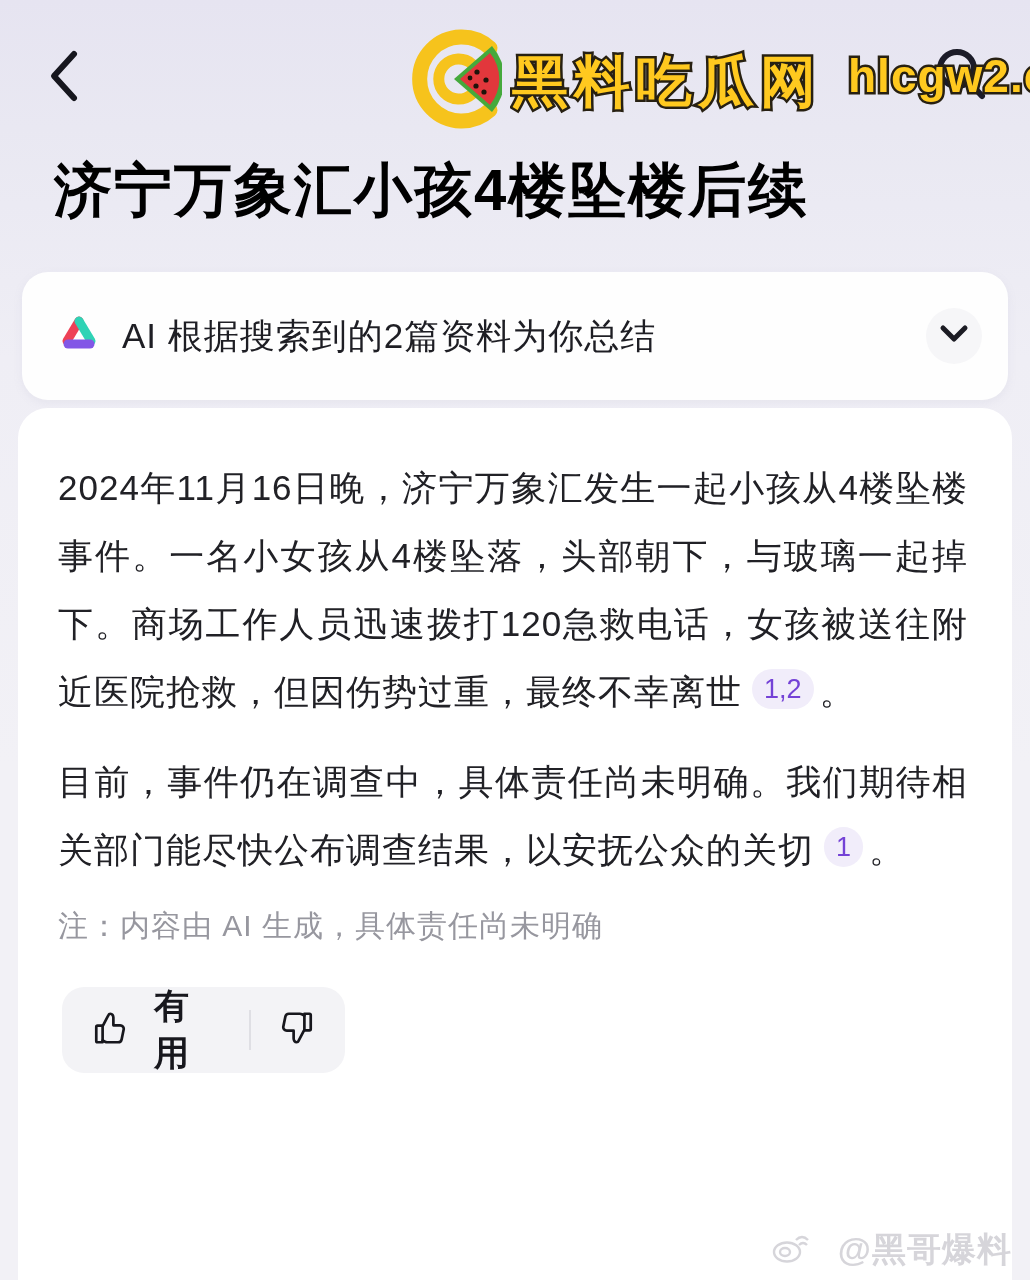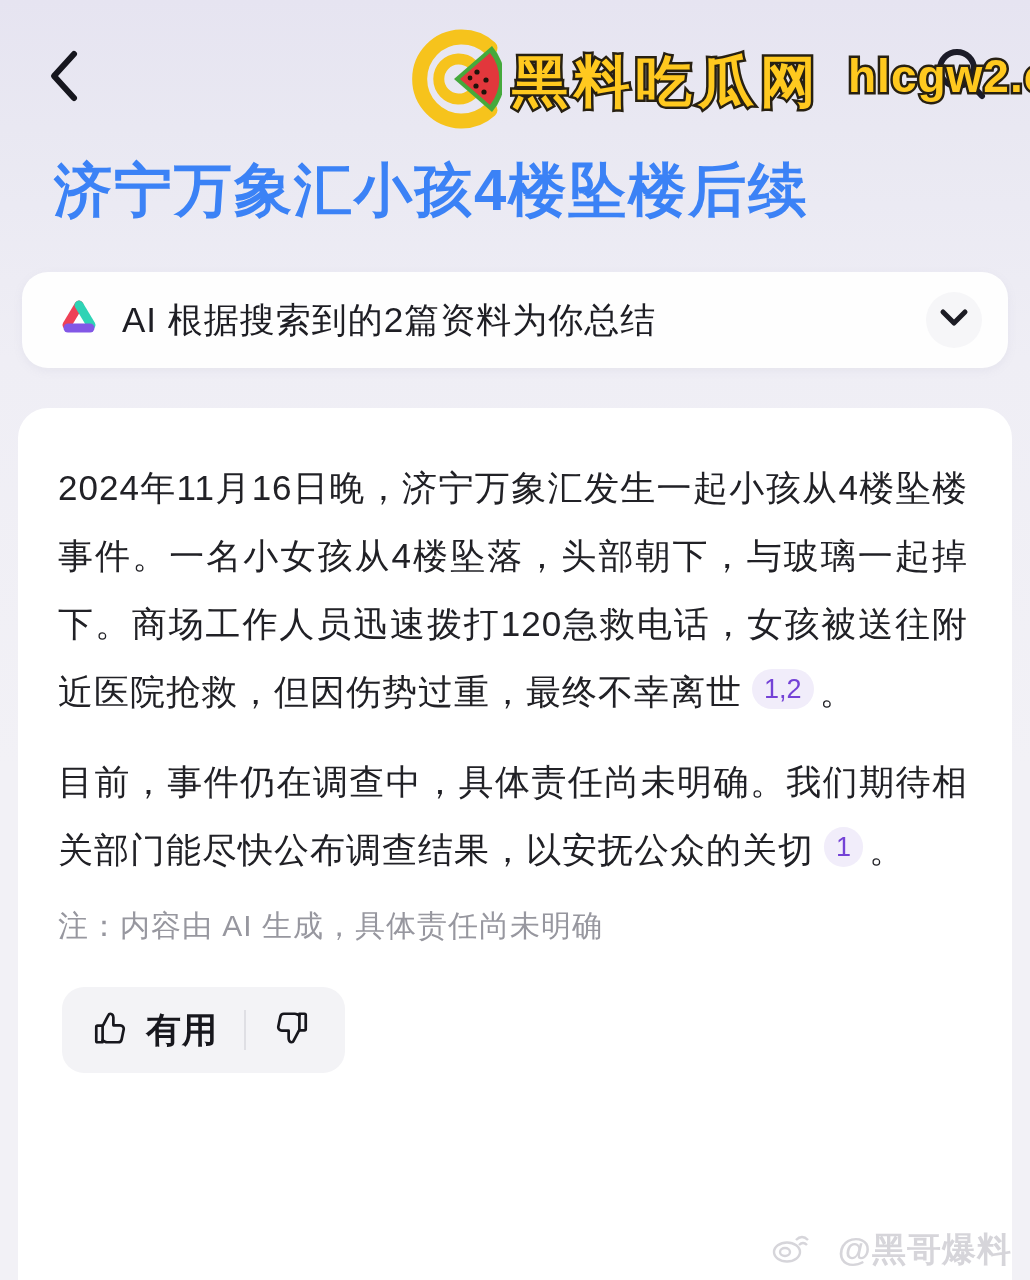--- a/index.html
+++ b/index.html
@@ -17,26 +17,26 @@
   .back-btn { left:44px; top:46px; width:44px; height:60px; }
   .search-btn { right:40px; top:44px; width:58px; height:62px; }
 
   
   .brand { position:absolute; left:402px; top:20px; display:flex; align-items:center; gap:8px; }
   .brand-text { display:flex; align-items:center; }
 
   
   .page-title {
     position:absolute; left:54px; top:152px; width:940px;
-    font-size:58px; font-weight:700; letter-spacing:2px; color:#3b82f6;
+    font-size:58px; font-weight:700; letter-spacing:2px; color:#000000;
   }
 
   
   .ai-card {
-    position:absolute; left:22px; top:272px; width:986px; height:96px;
+    position:absolute; left:22px; top:272px; width:986px; height:128px;
     background:#fefefe; border-radius:26px;
     box-shadow:0 3px 10px rgba(150,150,175,0.10);
     display:flex; align-items:center; padding:0 26px 0 36px;
     cursor:pointer;
   }
   .ai-label { margin-left:22px; font-size:35px; color:#1e1e24; letter-spacing:1px; }
   .ai-spacer { flex:1; }
   .ai-chevron-btn {
     width:56px; height:56px; border-radius:50%; background:#f6f6f8;
     display:flex; align-items:center; justify-content:center; cursor:pointer;
@@ -60,21 +60,21 @@
     letter-spacing:0;
   }
   .ai-note { font-size:30px; color:#97979f; letter-spacing:1px; margin-top:14px; }
 
   
   .feedback {
     margin-top:40px; margin-left:4px;
     width:283px; height:86px; background:#f3f3f6; border-radius:22px;
     display:flex; align-items:center; padding:0 30px;
   }
-  .useful-btn { display:flex; align-items:center; gap:16px; cursor:pointer; }
+  .useful-btn { display:flex; align-items:center; gap:24px; cursor:pointer; }
   .useful-label { font-size:35px; font-weight:600; color:#17171d; letter-spacing:1px; }
   .fb-divider { width:2px; height:40px; background:#dfdfe4; margin:0 26px; }
   .thumb-down-btn { display:flex; align-items:center; cursor:pointer; }
 
   
   .poster-mark {
     position:absolute; right:18px; bottom:6px;
     display:flex; align-items:center; gap:24px;
     color:rgba(158,156,166,0.42); font-size:34px; font-weight:700; letter-spacing:1px;
   }

